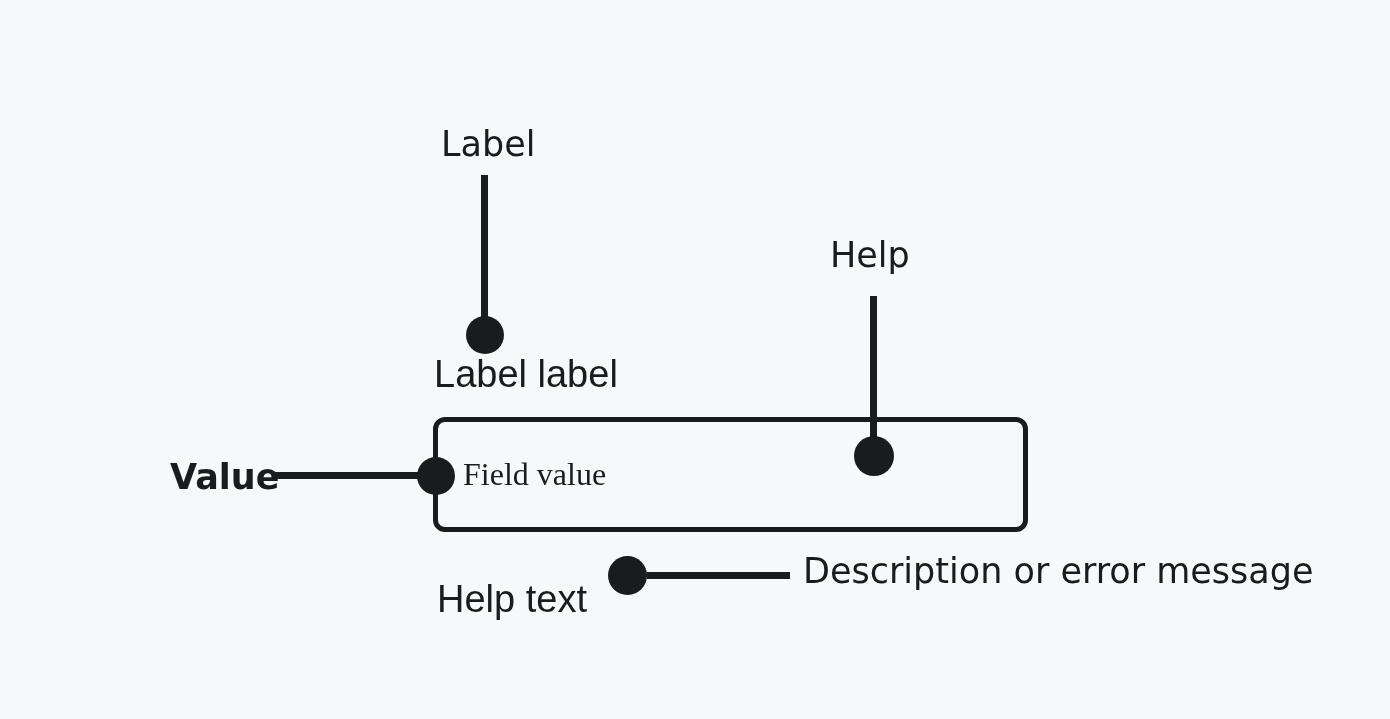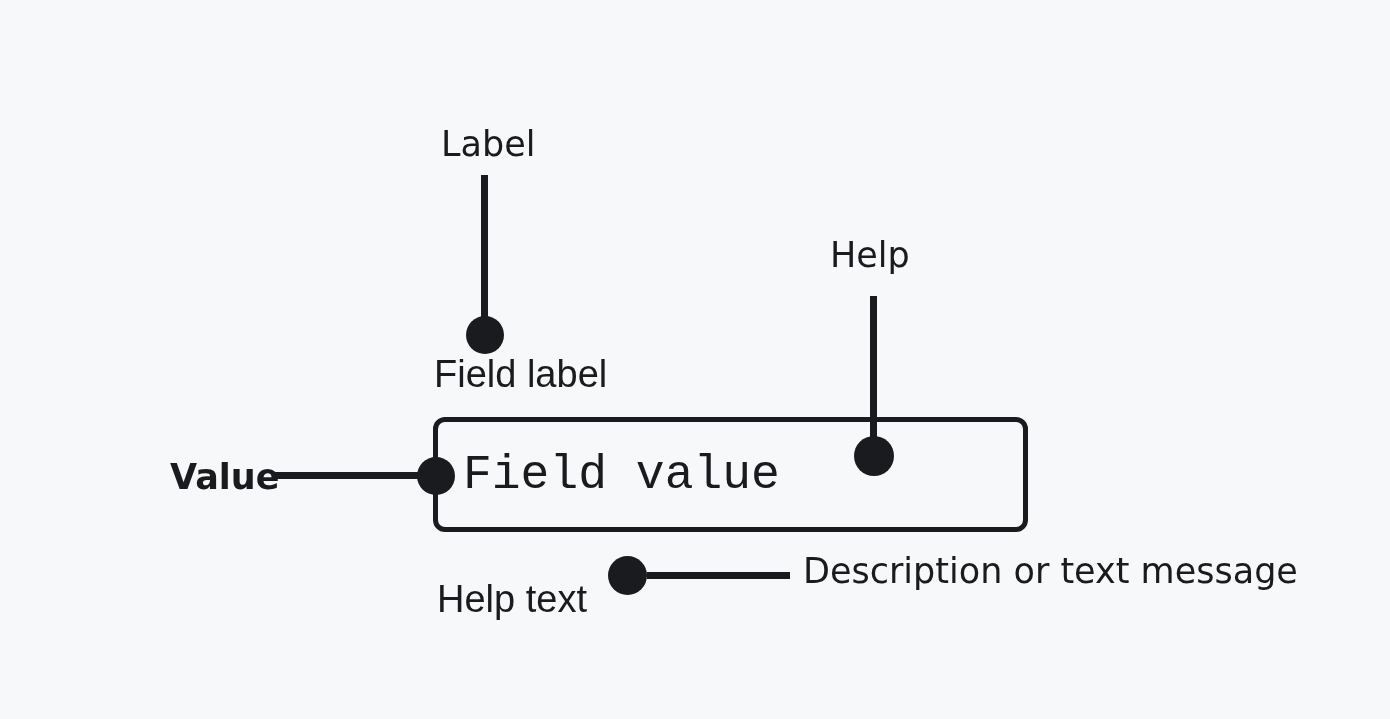--- a/index.html
+++ b/index.html
@@ -75,49 +75,49 @@
     top: 417px;
     width: 595px;
     height: 115px;
     border: 5px solid var(--ink);
     border-radius: 12px;
     display: flex;
     align-items: center;
     background: transparent;
   }
   .input-box .value {
-    font-family: Liberation Mono, monospace;
-    font-size: 48px;
+    font-family: Liberation Serif, serif;
+    font-size: 32px;
     font-weight: 400;
     color: var(--ink);
     padding-left: 25px;
     white-space: nowrap;
   }
 </style>
 </head>
 <body>
 
 <div class="canvas">
 
   <div class="annotation ann-label">Label</div>
   <div class="connector line-label"></div>
   <div class="dot dot-label"></div>
 
-  <div class="ui-text field-label">Field label</div>
+  <div class="ui-text field-label">Label label</div>
 
   <div class="annotation ann-input">Help</div>
   <div class="connector line-input"></div>
 
   <div class="input-box">
     <span class="value">Field value</span>
   </div>
   <div class="dot dot-input"></div>
 
   <div class="annotation ann-value">Value</div>
   <div class="connector line-value"></div>
   <div class="dot dot-value"></div>
 
   <div class="ui-text help-text">Help text</div>
   <div class="dot dot-help"></div>
   <div class="connector line-help"></div>
-  <div class="annotation ann-help">Description or text message</div>
+  <div class="annotation ann-help">Description or error message</div>
 
 </div>
 
 </body></html>

